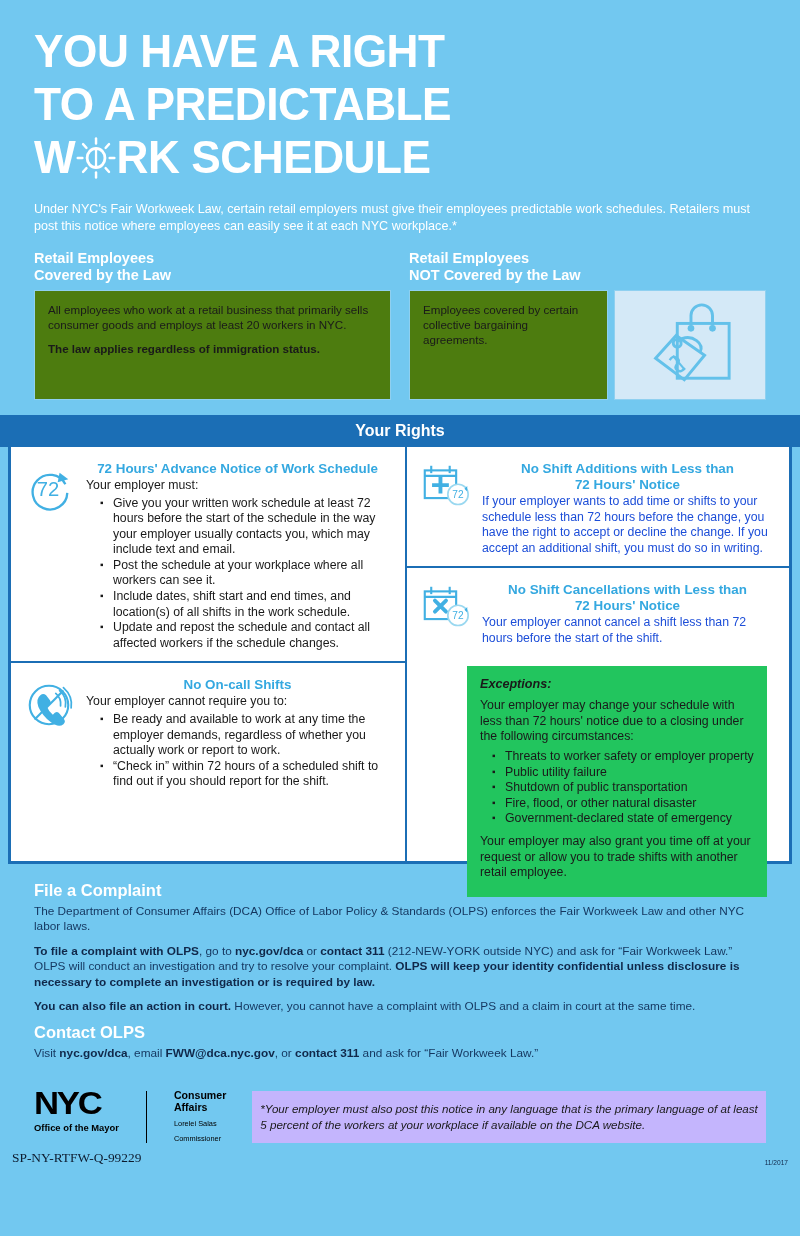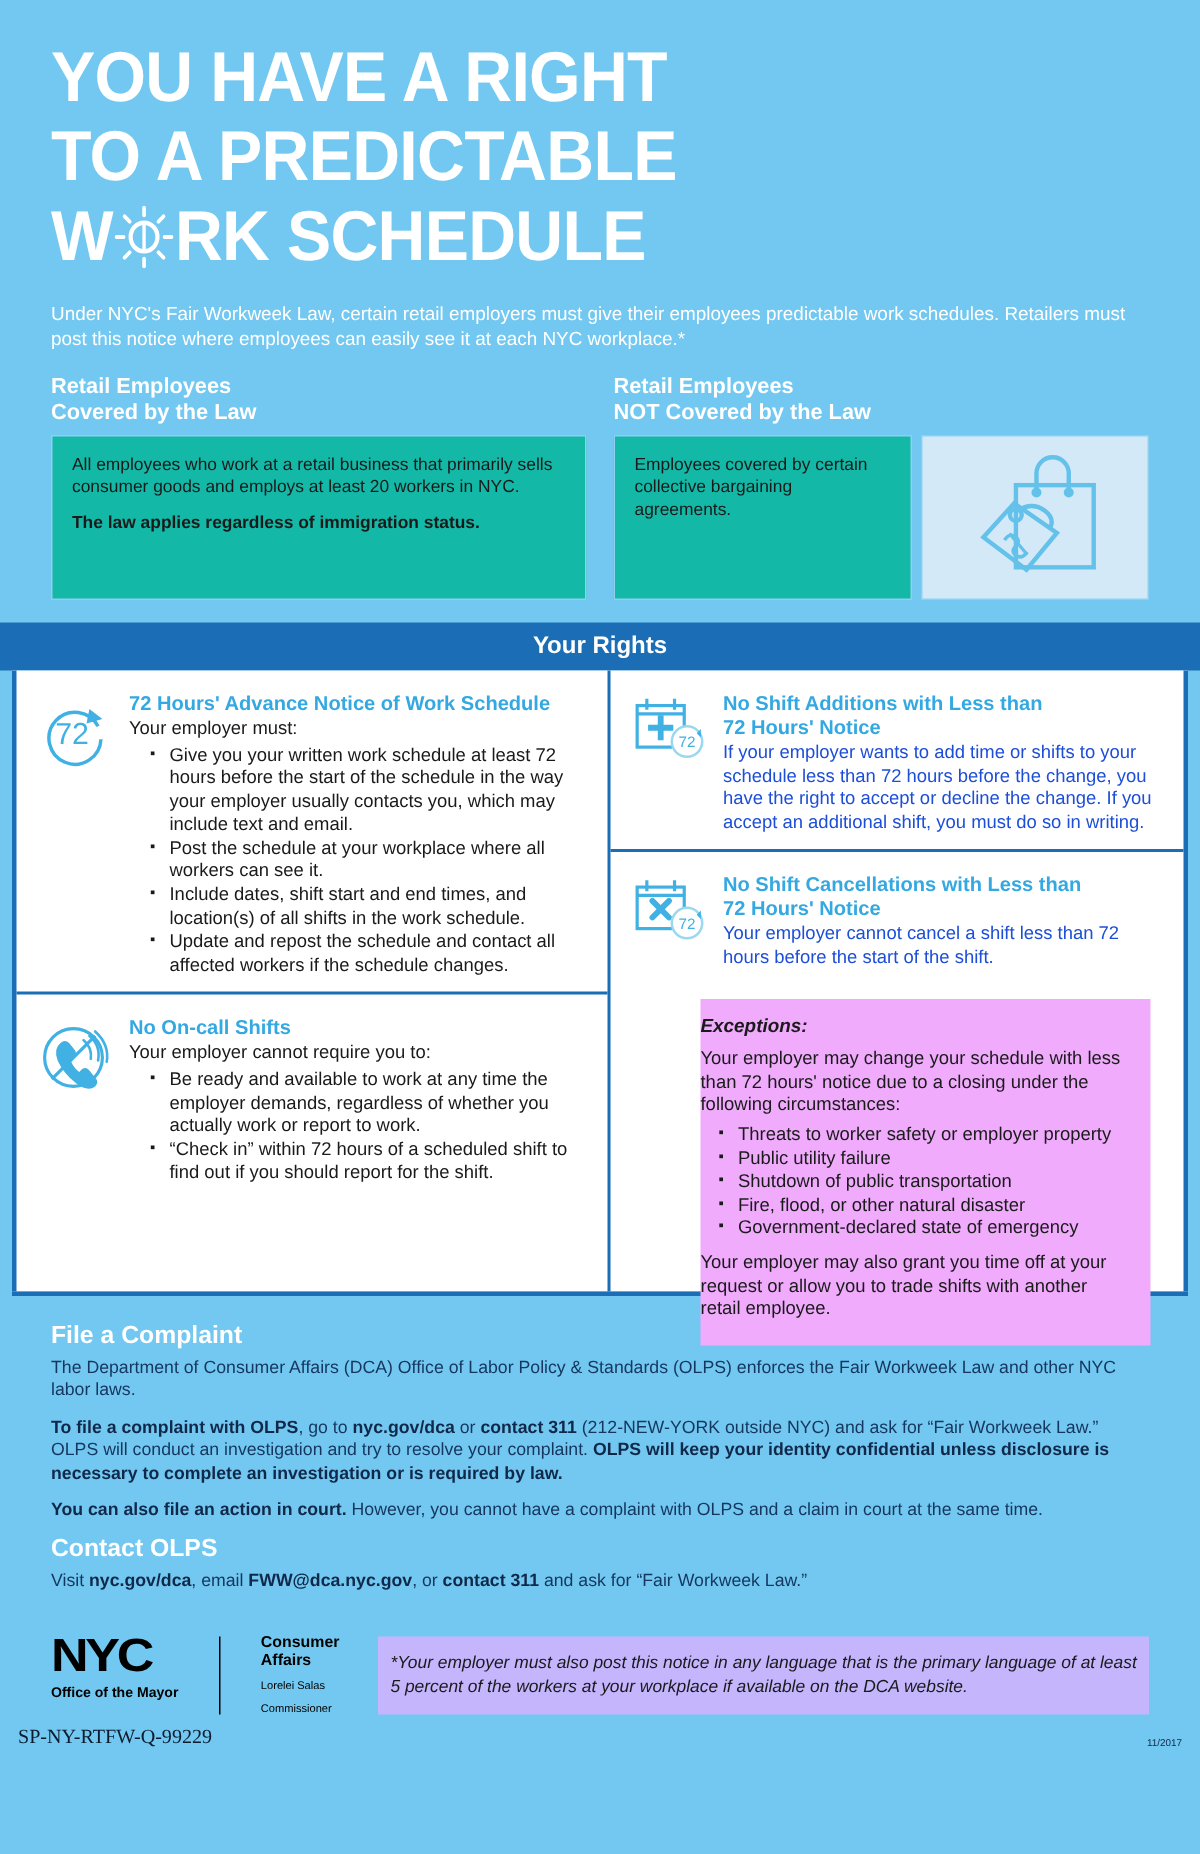--- a/index.html
+++ b/index.html
@@ -35,21 +35,21 @@
     margin-top: 18px;
     max-width: 740px;
   }
 
   
   .coverage { display: flex; padding: 0 34px; margin-top: 16px; gap: 18px; }
   .cov-col { flex: 1; }
   .cov-head { color: #ffffff; font-weight: bold; font-size: 14.5px; line-height: 17px; margin-bottom: 6px; }
   .cov-row { display: flex; gap: 6px; }
   .cov-box {
-    background: #14b8a6;
+    background: #4d7c0f;
     border: 1px solid #8fd0f0;
     padding: 11px 13px 11px 13px;
     min-height: 110px;
     font-size: 11.6px;
     line-height: 15px;
     color: #1a1a1a;
   }
   .cov-box p { margin-bottom: 9px; }
   .cov-box p:last-child { margin-bottom: 0; }
   .cov-box .italic-bold { font-weight: bold; }
@@ -90,37 +90,37 @@
     height: 414px;
   }
   .rights-left { width: 396px; border-right: 2px solid #1b6eb5; display: flex; flex-direction: column; }
   .rights-right { flex: 1; display: flex; flex-direction: column; }
 
   .panel { padding: 14px 16px 10px 12px; display: flex; gap: 9px; }
   .panel-divider { border-top: 2px solid #1b6eb5; }
   .panel-icon { width: 54px; flex: 0 0 54px; padding-top: 2px; }
   .panel-body { flex: 1; }
   .panel-title {
-    color: #34a8e0; font-weight: bold; font-size: 13.4px; line-height: 16px; margin-bottom: 1px;
+    color: #34a8e0; font-weight: bold; font-size: 13.4px; line-height: 16px; margin-bottom: 1px; text-align: center;
   }
   .panel-lead { font-size: 12.3px; line-height: 15.5px; color: #1a1a1a; }
   .panel-text { font-size: 12.3px; line-height: 15.6px; color: #1d4ed8; }
   ul.bullets { list-style: none; margin: 2px 0 0 14px; }
   ul.bullets li {
     position: relative; padding-left: 13px;
     font-size: 12.3px; line-height: 15.6px; color: #1a1a1a; margin-bottom: 0px;
   }
   ul.bullets li::before {
     content: "\25AA"; position: absolute; left: 0; top: -1px; font-size: 10px; color: #1a1a1a;
   }
 
   .exceptions {
-    background: #f0abfc;
+    background: #22c55e;
     margin: 9px 22px 0 60px;
-    padding: 11px 13px 12px 0;
+    padding: 11px 13px 12px 13px;
     font-size: 12.3px; line-height: 15.6px; color: #1a1a1a;
   }
   .exceptions h4 { font-style: italic; font-weight: bold; font-size: 12.6px; margin-bottom: 6px; }
   .exceptions p { margin-bottom: 4px; }
   .exceptions ul.bullets { margin: 4px 0 7px 12px; }
 
   .rights-bottom-rule { height: 3px; background: #1b6eb5; margin: 0 8px; }
 
   
   .footer { padding: 17px 34px 0 34px; color: #1a3d6d; }

